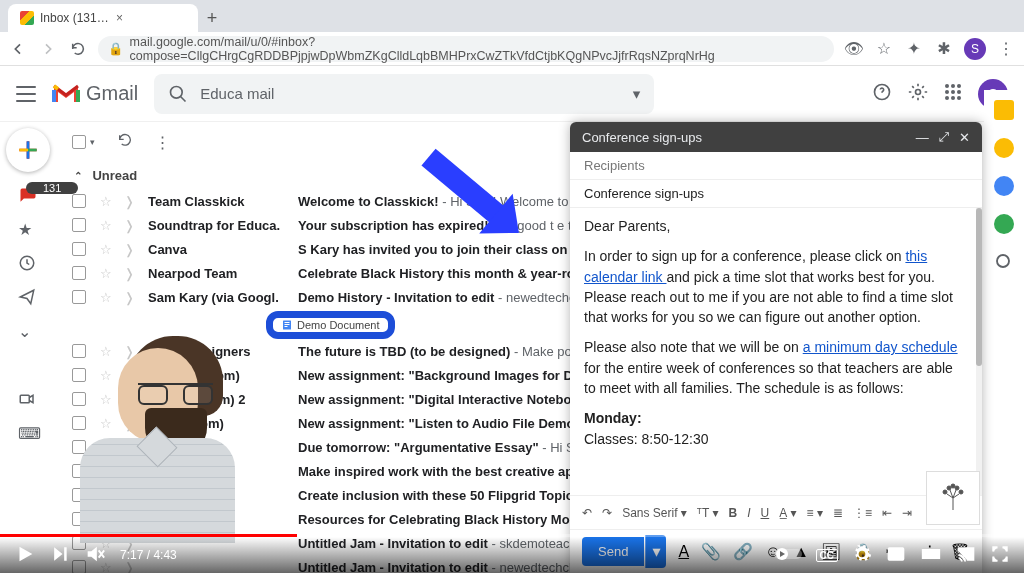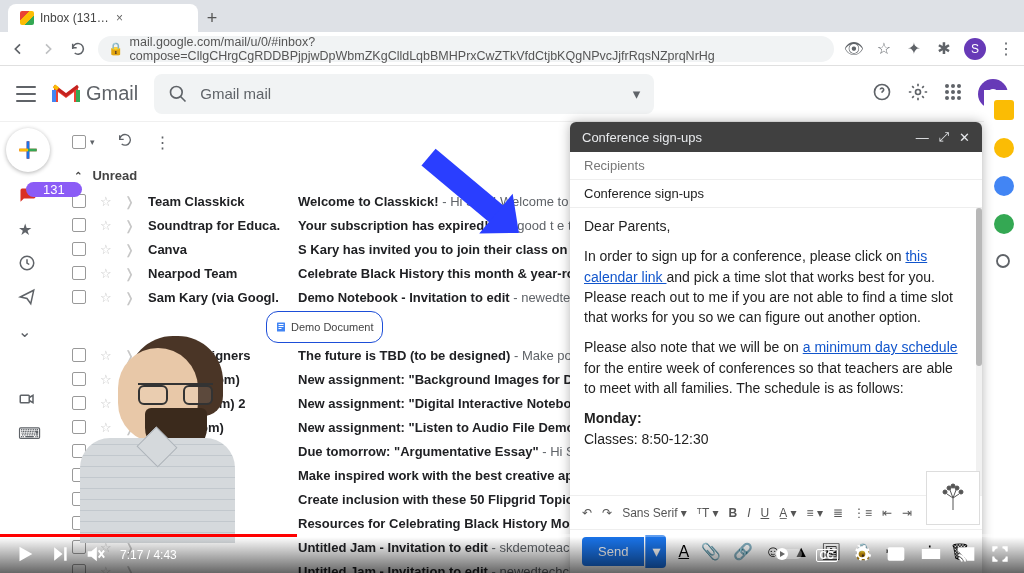--- a/index.html
+++ b/index.html
@@ -30,42 +30,42 @@
 .searchbox { background: #f1f3f4; border-radius: 8px; height: 40px; flex: 0 0 500px; display: flex; align-items: center; padding: 0 14px; gap: 12px; color: #5f6368; font-size: 15px; }
 .hactions { margin-left: auto; display: flex; align-items: center; gap: 16px; color: #5f6368; }
 
 
 .main { display: flex; position: absolute; top: 122px; bottom: 0; left: 0; right: 0; }
 
 
 .leftnav { width: 56px; display: flex; flex-direction: column; align-items: center; padding-top: 6px; gap: 14px; }
 .compose-btn { width: 44px; height: 44px; border-radius: 50%; background: #fff; box-shadow: 0 1px 4px rgba(0,0,0,.3); display: flex; align-items: center; justify-content: center; font-size: 26px; }
 .nav-ic { width: 20px; height: 20px; color: #5f6368; position: relative; }
-.badge { position: absolute; top: -4px; left: 8px; background: #8b5cf6; color: #fff; border-radius: 8px; font-size: 13px; padding: 0 17px; }
+.badge { position: absolute; top: -4px; left: 8px; background: #404040; color: #fff; border-radius: 8px; font-size: 11px; padding: 0 17px; }
 
 
 .content { flex: 1; display: flex; flex-direction: column; min-width: 0; }
 .toolbar { height: 40px; display: flex; align-items: center; gap: 22px; padding-left: 16px; color: #5f6368; }
 .cbwrap { display: flex; align-items: center; gap: 4px; }
 .checkbox { width: 14px; height: 14px; border: 1.5px solid #999; border-radius: 2px; }
 
 .unread-hdr { display: flex; align-items: center; gap: 10px; padding: 6px 0 6px 18px; font-size: 13px; color: #444; font-weight: bold; }
 .caretup { transform: rotate(180deg); display: inline-block; font-size: 10px; }
 
 .elist { flex: 1; overflow: hidden; }
 .erow { display: flex; align-items: center; height: 24px; font-size: 13px; padding-left: 16px; white-space: nowrap; overflow: hidden; }
 .erow .checkbox { margin-right: 14px; }
 .star { color: #c7c7c7; margin-right: 10px; width: 14px; }
 .imp { color: #c7c7c7; margin-right: 12px; width: 12px; }
 .from { width: 150px; overflow: hidden; text-overflow: ellipsis; }
 .subj { overflow: hidden; text-overflow: ellipsis; }
 .bold .from, .bold .subj .s { font-weight: bold; color: #202124; }
 .subj .p { color: #5f6368; font-weight: normal; }
 
-.chip { display: inline-flex; align-items: center; border: 1px solid #1d4ed8; border-radius: 12px; padding: 9px 8px; font-size: 11px; color: #444; margin-left: 210px; margin-top: 2px; }
+.chip { display: inline-flex; align-items: center; border: 7px solid #1d4ed8; border-radius: 12px; padding: 1px 8px; font-size: 11px; color: #444; margin-left: 210px; margin-top: 2px; }
 .chip svg { margin-right: 4px; }
 
 
 .compose { position: absolute; right: 42px; bottom: 0; top: 122px; width: 412px; background: #fff; box-shadow: 0 0 12px rgba(0,0,0,.3); border-radius: 6px 6px 0 0; display: flex; flex-direction: column; }
 .compose-hdr { background: #404040; color: #e8eaed; font-size: 13px; height: 30px; display: flex; align-items: center; padding: 0 12px; border-radius: 6px 6px 0 0; }
 .compose-hdr span:first-child { flex: 1; }
 .compose-hdr .wact { margin-left: 10px; cursor: pointer; }
 .compose-row { padding: 6px 14px; border-bottom: 1px solid #eee; font-size: 13px; color: #777; }
 .compose-body { flex: 1; padding: 8px 14px; font-size: 14px; color: #222; line-height: 1.45; overflow: hidden; position: relative; }
 .compose-body p { margin-bottom: 10px; }
@@ -170,21 +170,21 @@
           <path d="M2 3l4 3" stroke="#fbbc04" stroke-width="4"></path>
         </svg>
     </div>
     <span>Gmail</span>
   </div>
   <div class="searchbox">
     <svg width="20" height="20" viewBox="0 0 24 24" fill="none" stroke="#5f6368" stroke-width="2">
         <circle cx="10" cy="10" r="7"></circle>
         <path d="M21 21l-6-6"></path>
       </svg>
-    <span>Gmail mail</span>
+    <span>Educa mail</span>
     <span style="margin-left:auto">▾</span>
   </div>
   <div class="hactions">
     <span><svg width="20" height="20" viewBox="0 0 24 24" fill="none" stroke="#5f6368" stroke-width="2">
           <circle cx="12" cy="12" r="9"></circle>
           <path d="M10 9a2 2 0 1 1 3 2c-1 1-1 1-1 2M12 17h0"></path>
         </svg></span>
     <span><svg width="20" height="20" viewBox="0 0 24 24" fill="none" stroke="#5f6368" stroke-width="2">
           <circle cx="12" cy="12" r="3"></circle>
           <path d="M12 2v3M12 19v3M4 12H1M23 12h-3M5 5l2 2M17 17l2 2M5 19l2-2M17 7l2-2"></path>
@@ -278,21 +278,21 @@
           <div class="checkbox"></div>
           <span class="star">☆</span>
           <span class="imp">❭</span>
           <span class="from">Nearpod Team</span>
           <span class="subj"><span class="s">Celebrate Black History this month &amp; year-round</span><span class="p"> - Celebrate</span></span>
         </div><div class="erow bold">
           <div class="checkbox"></div>
           <span class="star">☆</span>
           <span class="imp">❭</span>
           <span class="from">Sam Kary (via Googl.</span>
-          <span class="subj"><span class="s">Demo Notebook - Invitation to edit</span><span class="p"> - newedtechclassroom@</span></span>
+          <span class="subj"><span class="s">Demo History - Invitation to edit</span><span class="p"> - newedtechclassroom@</span></span>
         </div><div class="chip"><svg width="12" height="12" viewBox="0 0 24 24">
             <rect x="4" y="3" width="16" height="18" rx="1" fill="#4285f4"></rect>
             <rect x="7" y="6" width="10" height="2" fill="#fff"></rect>
             <rect x="7" y="10" width="10" height="2" fill="#fff"></rect>
             <rect x="7" y="14" width="6" height="2" fill="#fff"></rect>
           </svg>Demo Document</div><div class="erow bold">
           <div class="checkbox"></div>
           <span class="star">☆</span>
           <span class="imp">❭</span>
           <span class="from">be for Designers</span>

